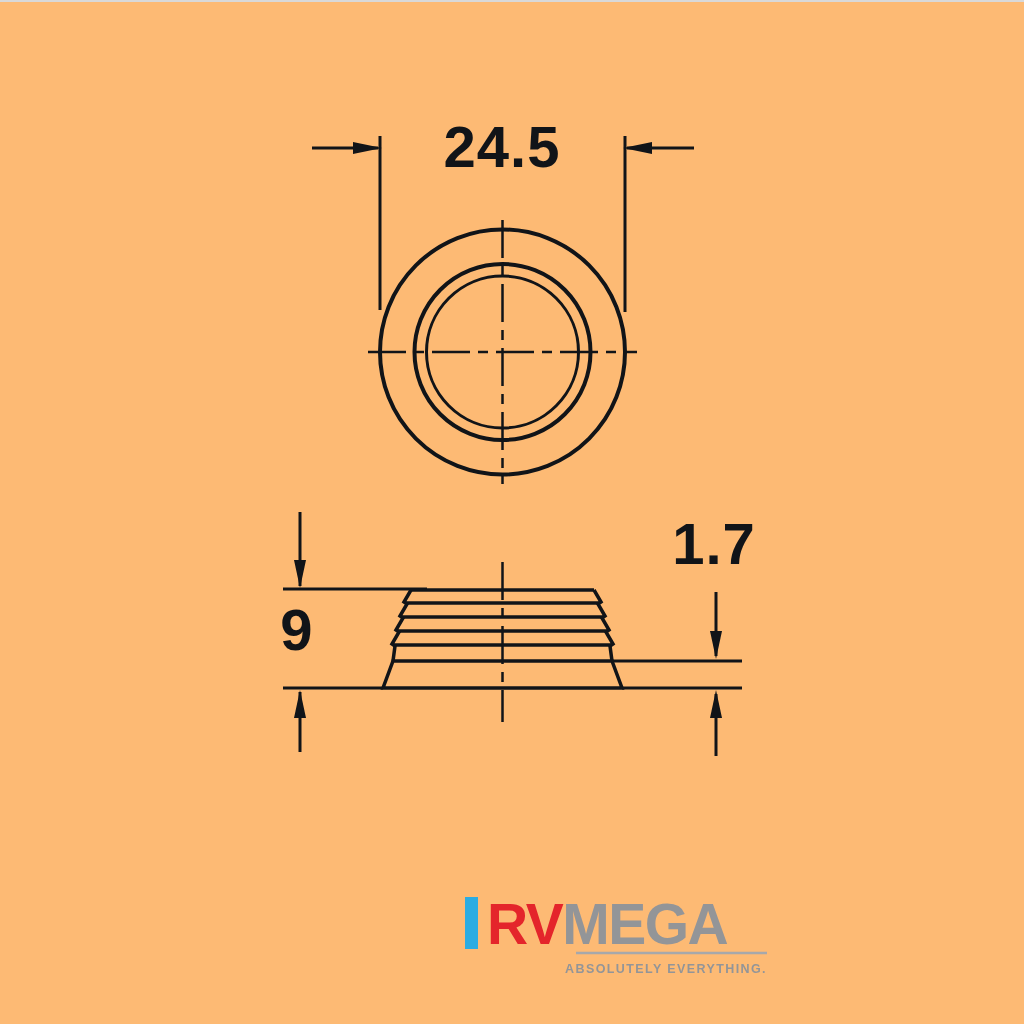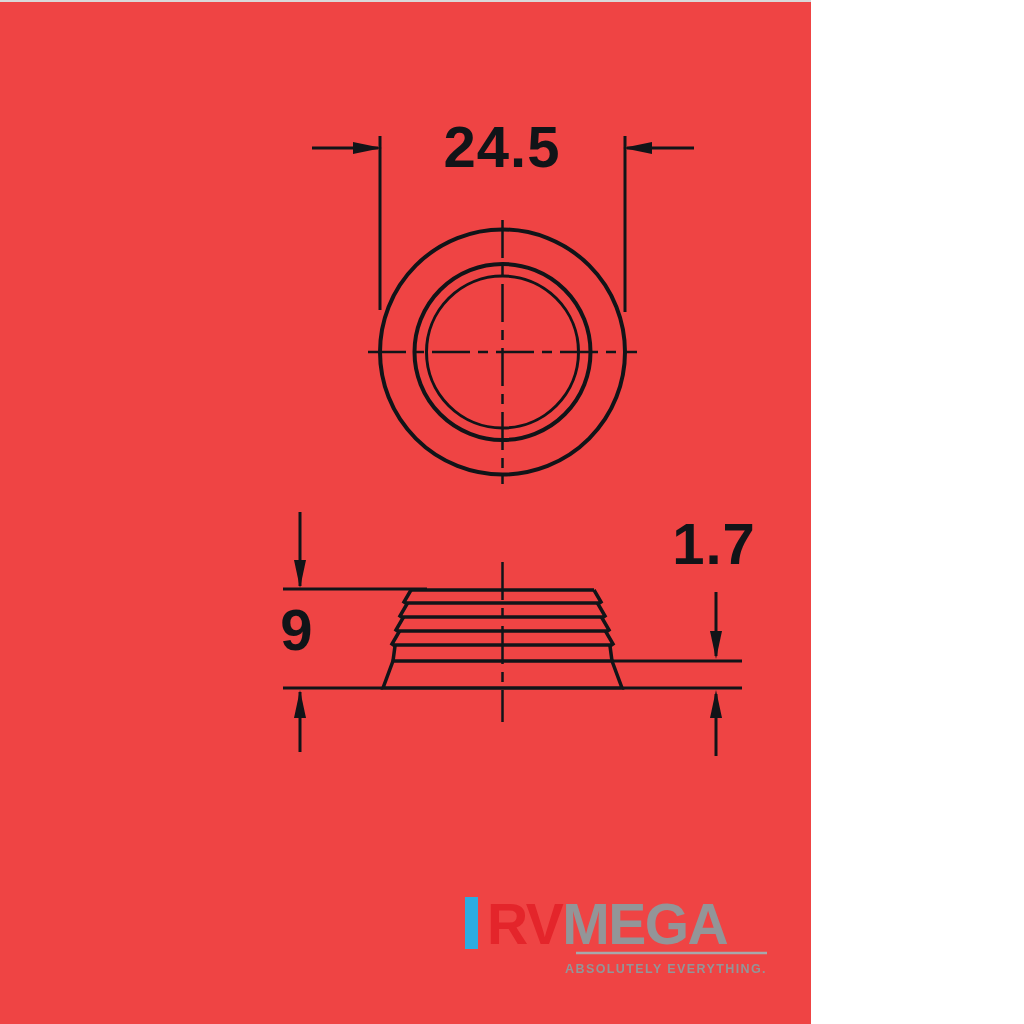--- a/index.html
+++ b/index.html
@@ -1,16 +1,16 @@
 <!DOCTYPE html>
 <html><head>
 <meta charset="utf-8">
 <style>
   html,body{margin:0;padding:0;background:#ffffff;}
-  .stage{position:relative;width:811px;height:1024px;background:#ef4444;overflow:hidden;}
+  .stage{position:relative;width:1024px;height:1024px;background:#fdba74;overflow:hidden;}
   .top-edge{position:absolute;top:0;left:0;width:1024px;height:2px;background:#d9d9d9;}
   svg{position:absolute;left:0;top:0;}
   .dim-label{
     font-family:"Liberation Sans",sans-serif;
     font-weight:bold;
     font-size:58px;
     letter-spacing:1px;
   }
   .logo-word{
     font-family:"Liberation Sans",sans-serif;

